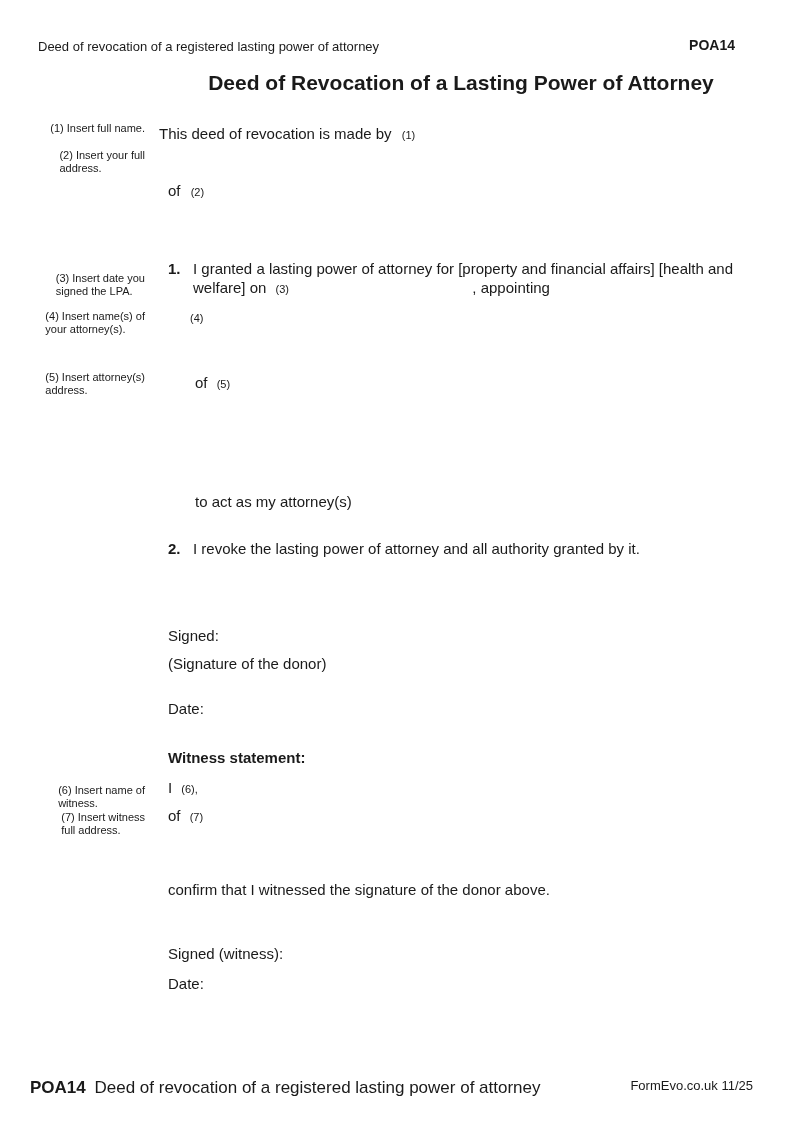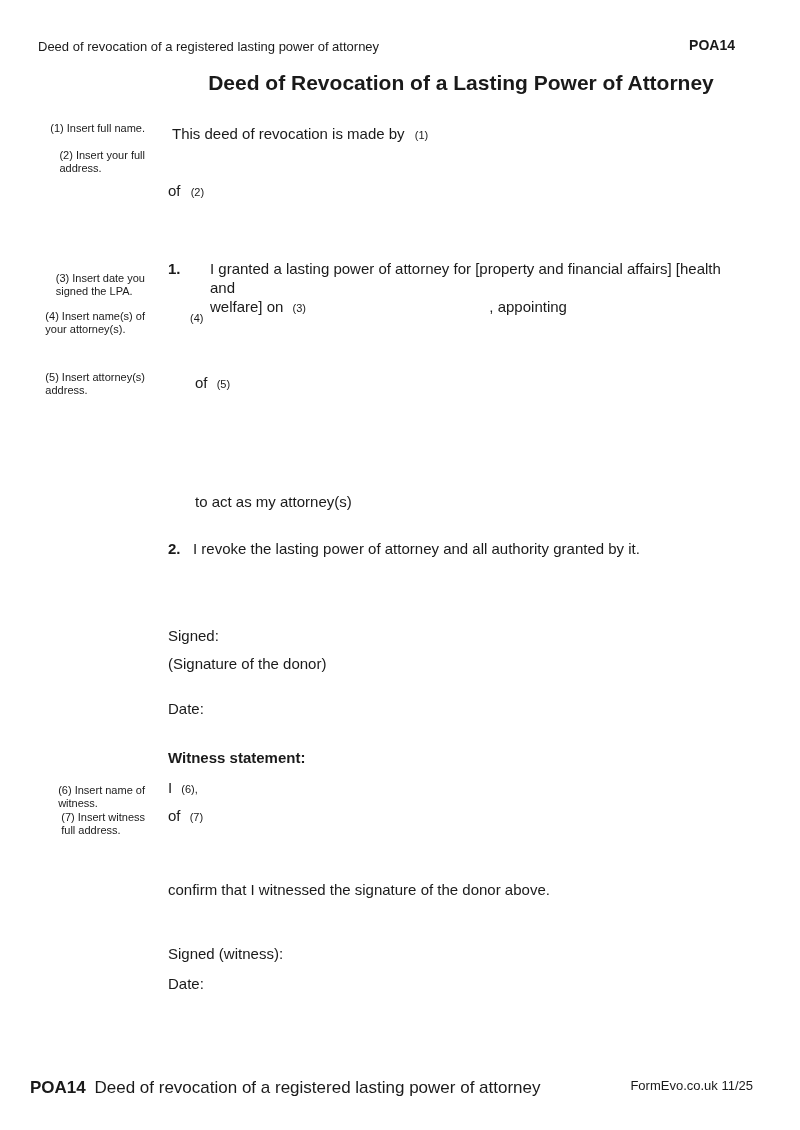--- a/index.html
+++ b/index.html
@@ -40,21 +40,21 @@
   
   .body-text { font-size: 15px; line-height: 19px; }
   .ref { font-size: 11px; }
   .gap5 { margin-left: 5px; }
   .gap6 { margin-left: 6px; }
 
   
   .item { display: flex; left: 168px; }
   .item-num { font-weight: bold; width: 25px; flex: none; }
   .item-body { width: 548px; }
-  .line { display: block; margin-left: 17px; }
+  .line { display: block; }
   .date-gap { display: inline-block; width: 175px; }
 
   .witness-heading { font-weight: bold; }
 </style>
 </head>
 <body>
 
 <div class="page">
 
   <div class="abs header-left">Deed of revocation of a registered lasting power of attorney</div>
@@ -83,21 +83,21 @@
   </div>
   <div class="note" style="top:784px">
     <span>(6) Insert name of</span>
     <span>witness.</span>
   </div>
   <div class="note" style="top:811px">
     <span>(7) Insert witness</span>
     <span>full address.</span>
   </div>
 
-  <div class="abs body-text" style="top:124px; left:172px">
+  <div class="abs body-text" style="top:124px; left:159px">
     <span>This deed of revocation is made by</span>
     <span class="ref gap6">(1)</span>
   </div>
   <div class="abs body-text" style="top:181px; left:168px">
     <span>of</span>
     <span class="ref gap6">(2)</span>
   </div>
 
   <div class="abs body-text item" style="top:259px">
     <span class="item-num">1.</span>

